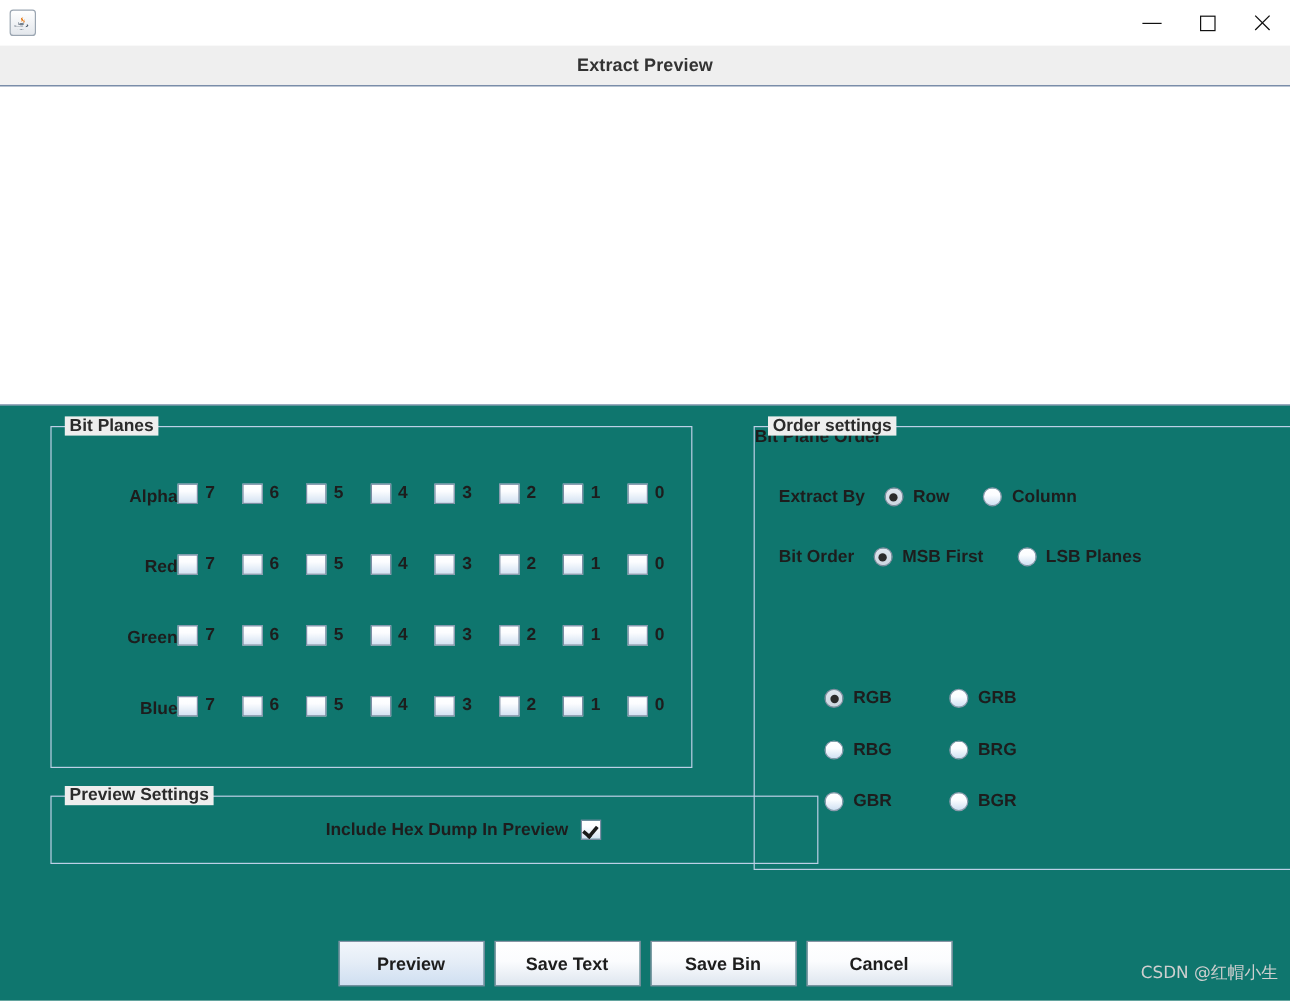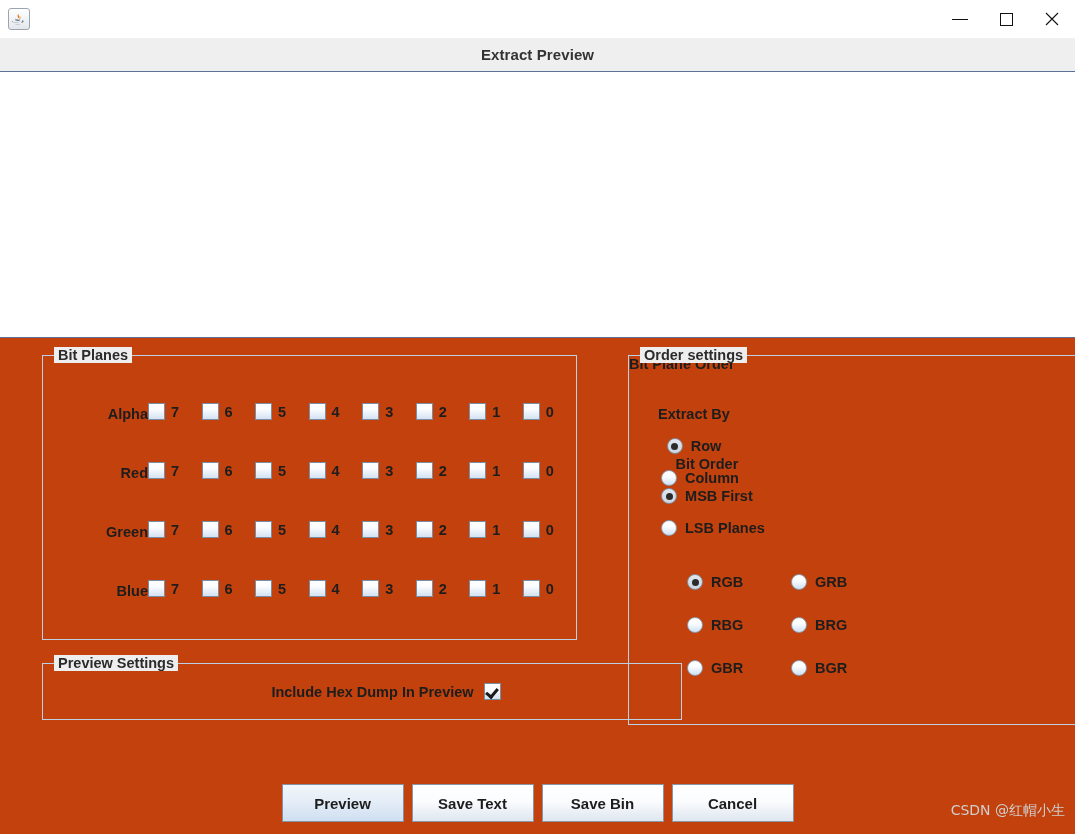--- a/index.html
+++ b/index.html
@@ -66,21 +66,21 @@
     font-size: 12px; color: #000;
     white-space: pre;
     padding: 2px 3px;
     box-sizing: border-box;
   }
 
   
   .content {
     flex: 1;
     position: relative;
-    background: #c2410c;
+    background: #0f766e;
   }
 
   .group {
     position: absolute;
     border: 1px solid #bcd0e6;
     box-sizing: border-box;
   }
   .group > .group-title {
     position: absolute;
     top: -9px; left: 11px;
@@ -150,21 +150,21 @@
     display: flex; align-items: center; justify-content: center;
     gap: 10px;
     padding-left: 8px;
   }
   .pv-label { font-size: 14.5px; font-weight: bold; color: #1d1d1d; margin-left: 40px; }
 
   
   #grp-ordersettings { left: 628px; top: 17px; width: 494px; height: 370px; }
   .os-line {
     position: absolute;
-    display: flex; align-items: center; flex-direction: column;
+    display: flex; align-items: center;
   }
   .os-lbl {
     font-size: 14.5px; font-weight: bold; color: #1d1d1d;
     white-space: nowrap;
   }
   #os-extract { left: 20px; top: 50px; gap: 16px; }
   #os-bitorder { left: 20px; top: 100px; gap: 16px; }
   #os-bpo-title { left: 30px; top: 186px; font-size: 14.5px; font-weight: bold; color: #1d1d1d; }
   .bpo-grid {
     position: absolute; left: 58px; top: 218px;

